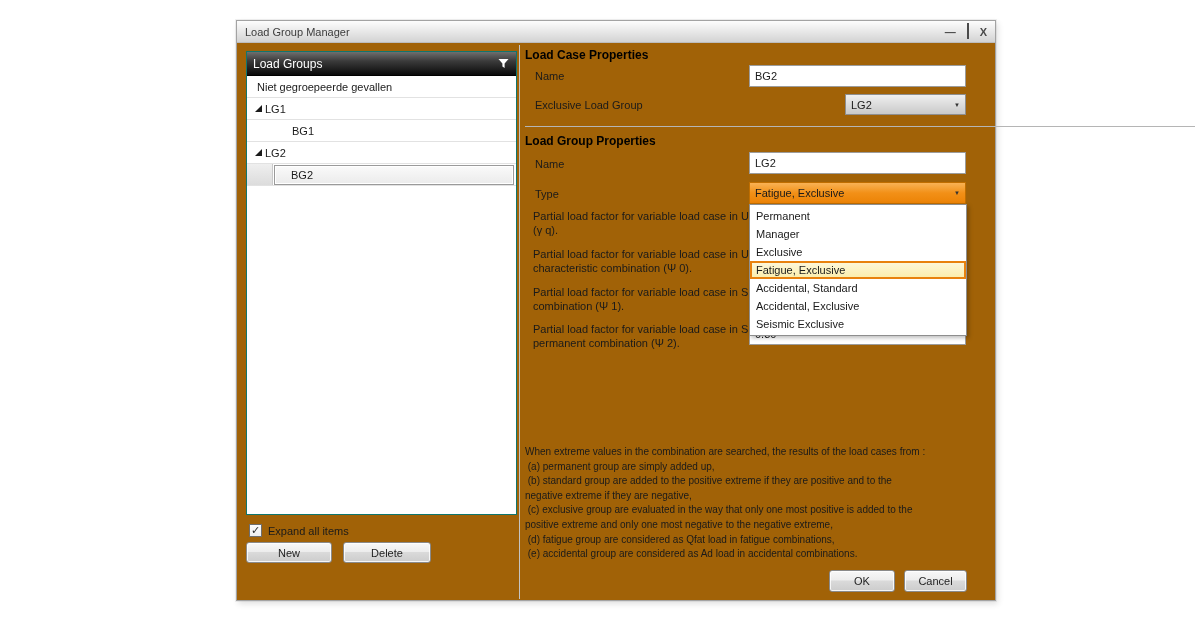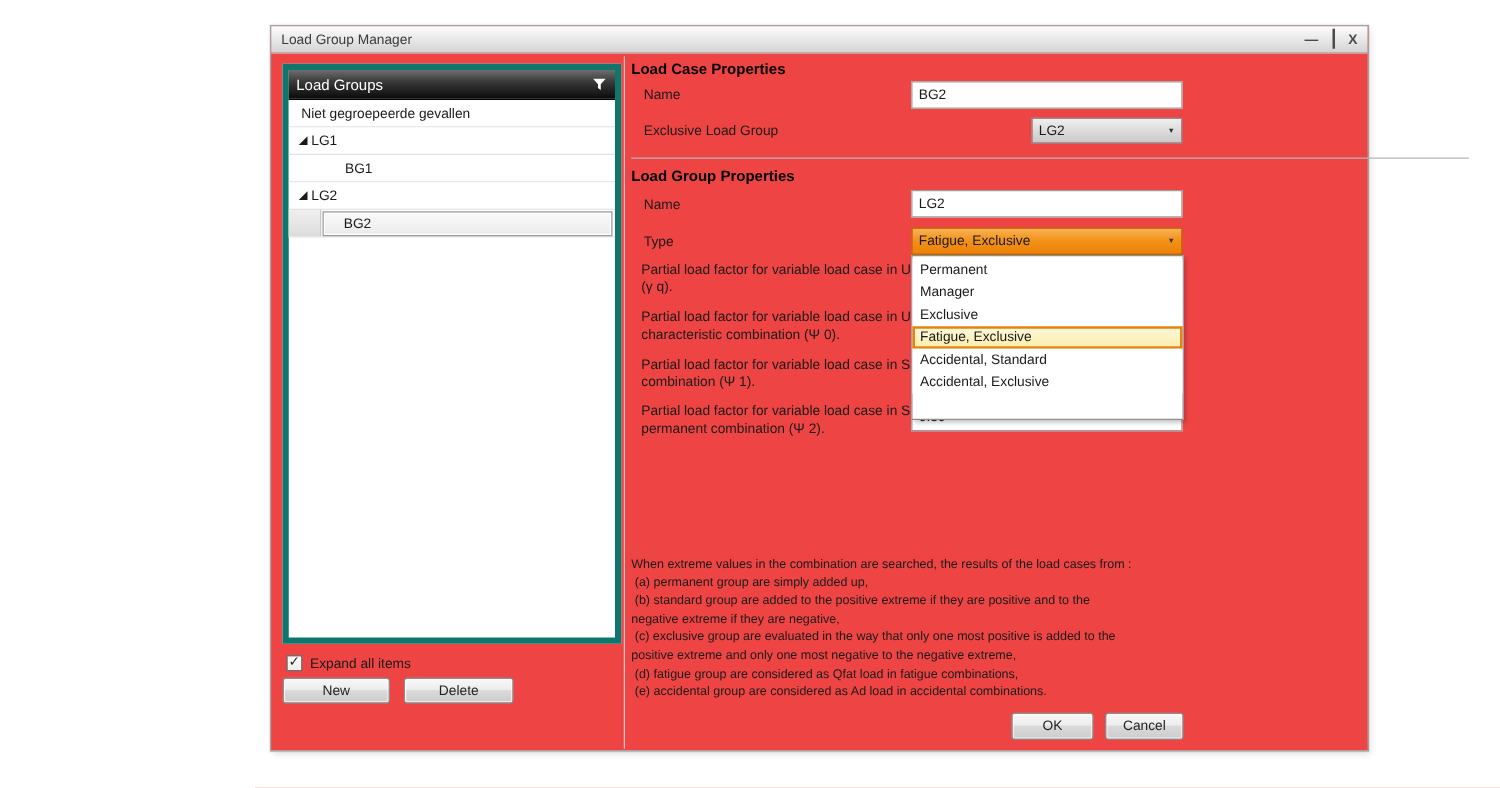--- a/index.html
+++ b/index.html
@@ -1,36 +1,36 @@
 <!DOCTYPE html>
 <html><head>
 <meta charset="utf-8">
 <style>
   * { margin:0; padding:0; box-sizing:border-box; }
   html,body { width:1200px; height:630px; background:#ffffff; font-family:"Liberation Sans", sans-serif; overflow:hidden; }
   .stage { position:relative; width:1200px; height:630px; background:#ffffff; }
 
   .window {
-    position:absolute; left:216px; top:20px; width:879px; height:581px;
-    background:#ef4444; border:1px solid #a3a3a3;
+    position:absolute; left:236px; top:20px; width:760px; height:581px;
+    background:#a16207; border:1px solid #a3a3a3;
     box-shadow:0 0 0 1px rgba(0,0,0,0.06), 2px 3px 6px rgba(0,0,0,0.12);
   }
   .titlebar {
     position:absolute; left:0; top:0; width:100%; height:22px;
     background:linear-gradient(#fdfdfd, #e6e6e6 55%, #d3d3d3);
     border-bottom:1px solid #bdbdbd;
     display:flex; align-items:center;
   }
   .titlebar .title { font-size:11px; color:#3b3b3b; padding-left:8px; }
   .win-controls { position:absolute; right:8px; top:0; height:22px; display:flex; align-items:center; gap:11px; }
   .win-btn { font-size:11px; color:#4a4a4a; line-height:1; cursor:default; font-weight:bold; }
   .max-glyph { width:10px; height:9px; border:1px solid #4a4a4a; border-top:3px solid #4a4a4a; background:#e9e9e9; }
 
   
-  .left-panel { position:absolute; left:9px; top:30px; width:271px; height:464px; border:5px solid #0f766e; background:#ffffff;padding-left:40px; }
+  .left-panel { position:absolute; left:9px; top:30px; width:271px; height:464px; border:1px solid #0f766e; background:#ffffff;padding-left:40px; }
   .lp-header {
     position:absolute; left:0; top:0; width:100%; height:24px;
     background:linear-gradient(#6e6e6e, #3a3a3a 40%, #0a0a0a);
     border-bottom:1px solid #000;
     display:flex; align-items:center; justify-content:space-between;
   }
   .lp-header .lp-title { color:#ffffff; font-size:12px; padding-left:6px; }
   .lp-header .funnel { padding-right:7px; display:flex; align-items:center; }
 
   .tree { position:absolute; left:0; top:24px; width:100%; }
@@ -194,20 +194,21 @@
 
     <div class="text-field" style="left:512px; top:302px; width:217px;">0.30</div>
 
     <div class="dropdown-popup">
       <div class="dd-option">Permanent</div>
       <div class="dd-option">Manager</div>
       <div class="dd-option">Exclusive</div>
       <div class="dd-option highlighted">Fatigue, Exclusive</div>
       <div class="dd-option">Accidental, Standard</div>
       <div class="dd-option">Accidental, Exclusive</div>
+      <div class="dd-option">Seismic Exclusive</div>
     </div>
 
     <div class="info-text">When extreme values in the combination are searched, the results of the load cases from :
  (a) permanent group are simply added up,
  (b) standard group are added to the positive extreme if they are positive and to the
 negative extreme if they are negative,
  (c) exclusive group are evaluated in the way that only one most positive is added to the
 positive extreme and only one most negative to the negative extreme,
  (d) fatigue group are considered as Qfat load in fatigue combinations,
  (e) accidental group are considered as Ad load in accidental combinations.</div>

